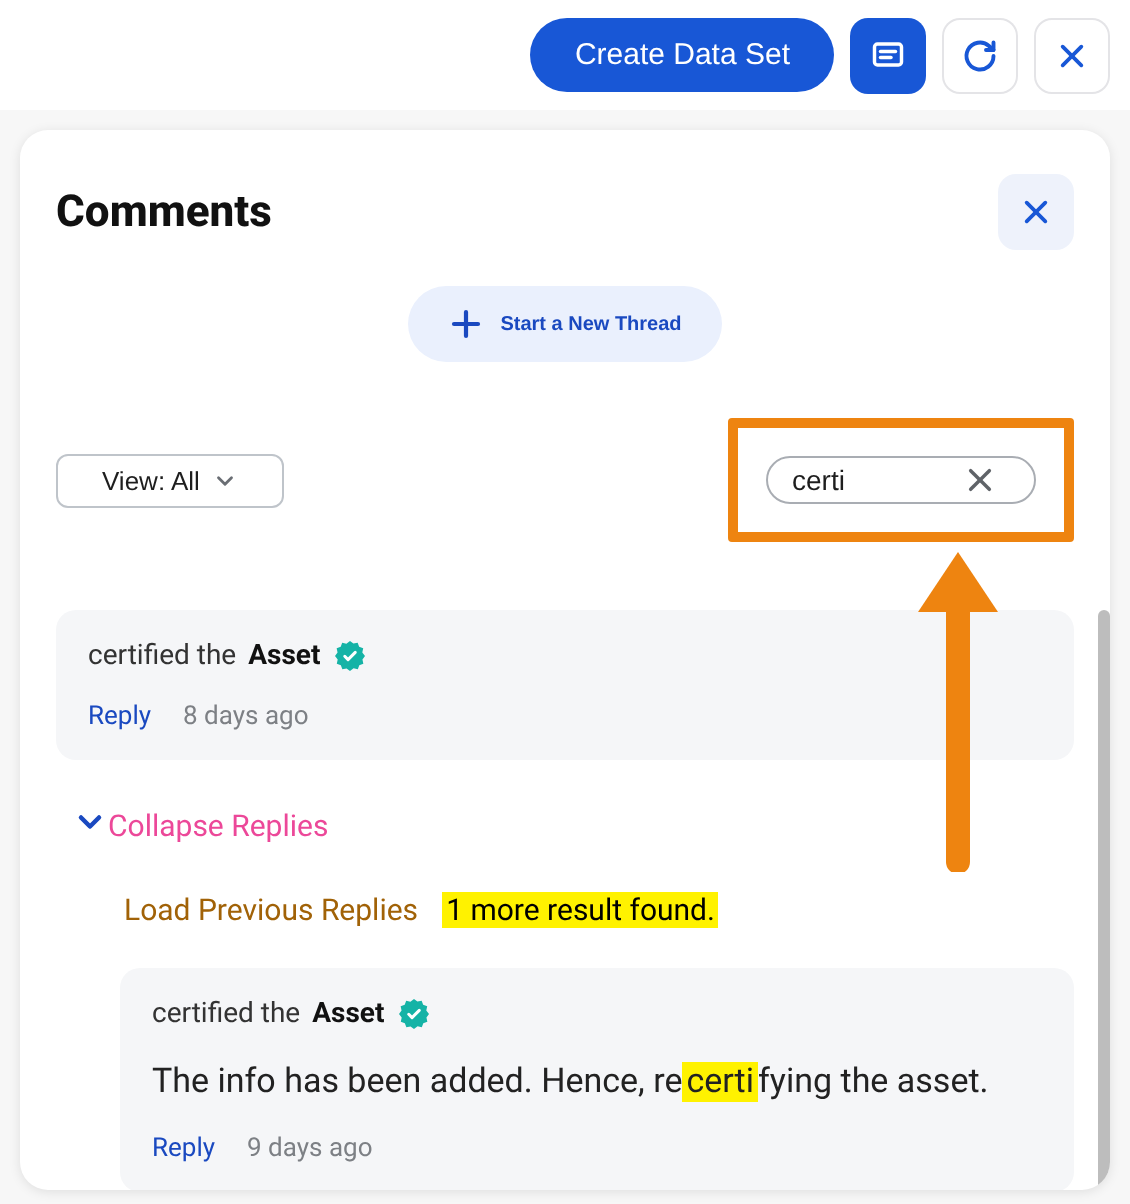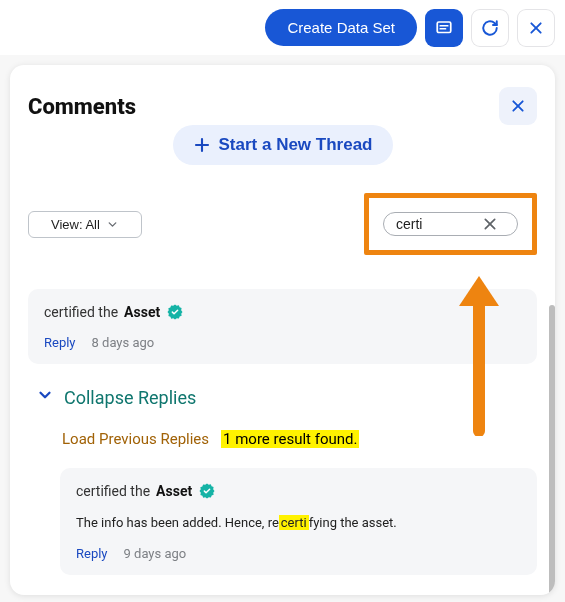--- a/index.html
+++ b/index.html
@@ -58,37 +58,38 @@
       top: 240px;
       width: 6px;
       height: 300px;
       background: #bdbdbd;
       border-radius: 3px;
     }
     .panel-header {
       display: flex;
       justify-content: space-between;
       align-items: center;
+      margin-bottom: 18px;
       text-align: right;
     }
     .panel-title { font-size: 22px; font-weight: 800; color: #111; }
     .close-panel {
       width: 38px; height: 38px; border-radius: 9px;
       background: #eef2fb; display:flex; align-items:center; justify-content:center;
       border:none; cursor:pointer; color:#1857d6;
     }
     .new-thread-row { display:flex; justify-content:center; margin-bottom: 28px; }
     .new-thread-btn {
       background: #eaf0fd;
       color: #1a49c0;
       border: none;
       border-radius: 22px;
       padding: 10px 20px;
       font-weight: 700;
-      font-size: 17px;
+      font-size: 10px;
       display: inline-flex;
       align-items: center;
       gap: 8px;
       cursor: pointer;
     }
     .filters-row {
       display:flex;
       justify-content: space-between;
       align-items: center;
       margin-bottom: 2px;
@@ -132,33 +133,33 @@
       border-radius: 10px;
       padding: 14px 16px;
       margin-top: 34px;
     }
     .cert-line { display:flex; align-items:center; gap:6px; font-size:14px; color:#333; }
     .cert-line b { color:#111; font-weight:700; }
     .badge-verify { color:#15b3a6; display:inline-flex; }
     .meta-row { display:flex; gap:16px; margin-top:14px; font-size:13px;align-items:center; }
     .reply-link { color:#1a49c0; cursor:pointer; }
     .time-text { color:#7d8085; }
-    .collapse-row { display:flex; align-items:center; gap:10px; margin:22px 0 0 8px; color:#0f766e; font-size:18px; cursor:pointer;}
+    .collapse-row { display:flex; align-items:center; margin:22px 0 0 8px; color:#ec4899; font-size:15px; cursor:pointer;}
     .collapse-chevron { color:#1a49c0; }
     .load-row { margin:22px 0 0 34px; display:flex; align-items:center; gap:12px; font-size:15px;}
     .link-blue { color:#a16207; cursor:pointer; }
     .hl-yellow { background:#fff200; padding:0 2px; }
     .nested-card {
       margin-left: 32px;
       margin-top: 20px;
       background: #f5f6f8;
       border-radius: 10px;
       padding: 14px 16px;
     }
-    .body-text { margin:14px 0 0 0; font-size:13px; color:#222; line-height:1.35;}
+    .body-text { margin:14px 0 0 0; font-size:17px; color:#222; line-height:1.35;}
     .arrow-overlay {
       position:absolute;
       left: 449px;
       top: 276px;
       pointer-events:none;
     }
   </style>
 </head>
 <body>
 

